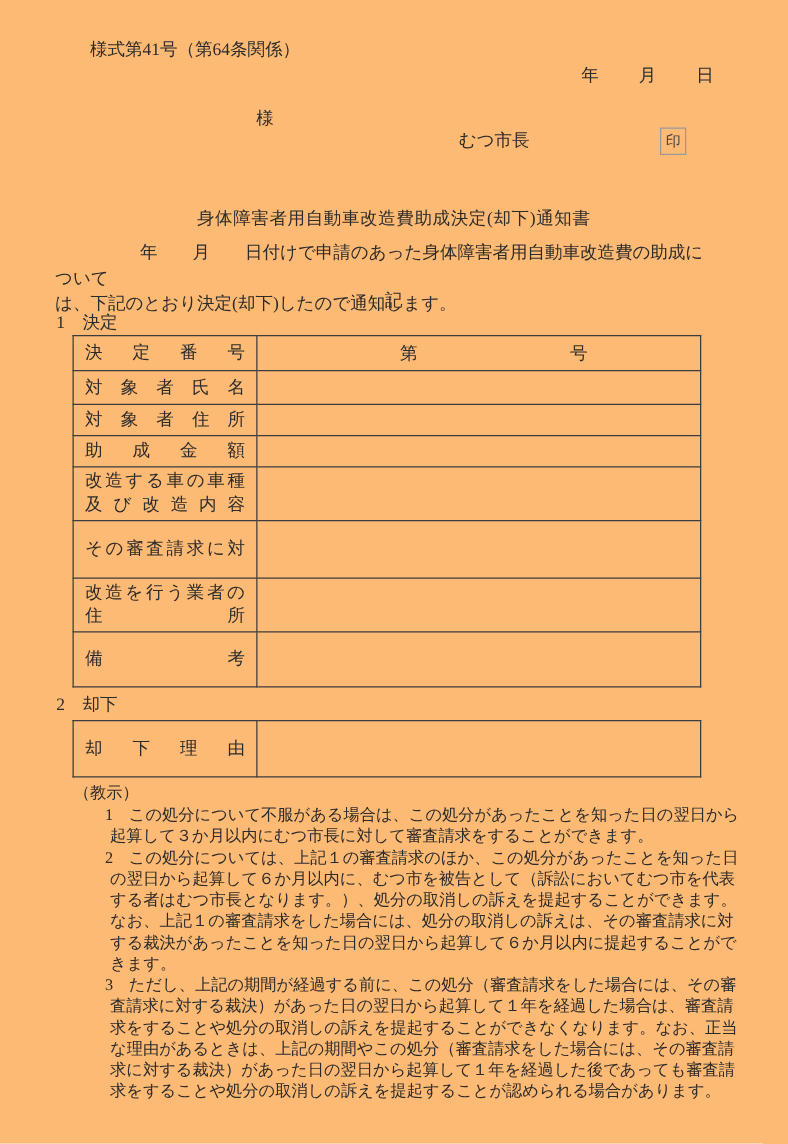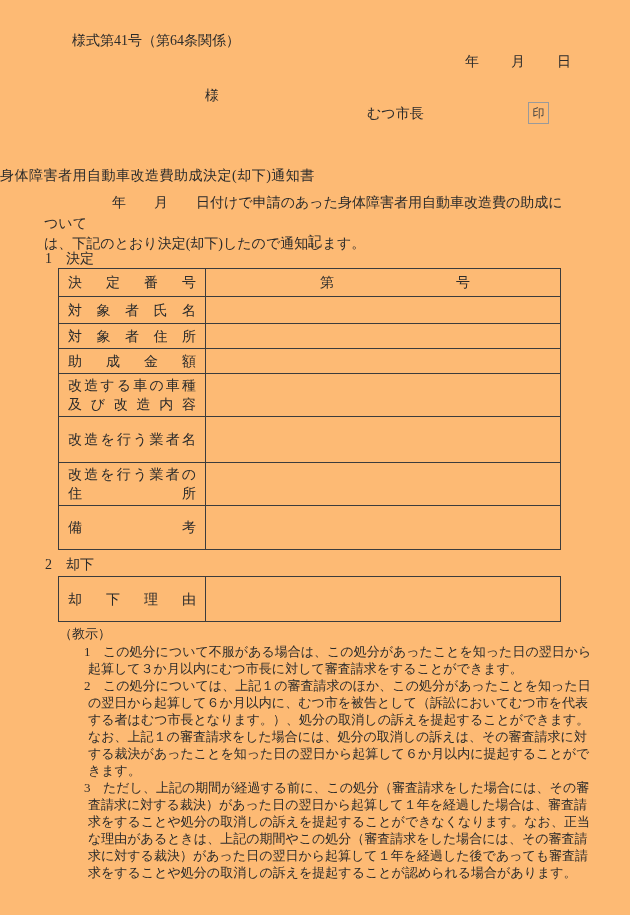--- a/index.html
+++ b/index.html
@@ -23,21 +23,21 @@
   .sender { left: 367px; top: 105px; }
   .seal-box {
     left: 528px; top: 102px;
     width: 19px; height: 20px;
     border: 1px solid #9a9a9a;
     display: flex; align-items: center; justify-content: center;
     font-size: 12px; color: #444;
   }
 
   
-  .doc-title { left: 0; top: 167px; width: 630px; letter-spacing: 0.5px; }
+  .doc-title { left: 0; top: 167px; width: 630px; text-align: center; letter-spacing: 0.5px; }
   .body-para {
     left: 44px; top: 193px; width: 522px;
     white-space: pre-line;
     text-indent: 68px;
     line-height: 20.5px;
   }
   .record-marker { left: 0; top: 233px; width: 630px; text-align: center; }
 
   
   .sec-heading { display: flex; }
@@ -148,21 +148,21 @@
     <tr>
       <td class="lbl">助成金額</td>
       <td class="val"></td>
     </tr>
     <tr>
       <td class="lbl">改造する車の車種
 及び改造内容</td>
       <td class="val"></td>
     </tr>
     <tr>
-      <td class="lbl">改造を行う業者名</td>
+      <td class="lbl">その審査請求に対</td>
       <td class="val"></td>
     </tr>
     <tr>
       <td class="lbl">改造を行う業者の
 住所</td>
       <td class="val"></td>
     </tr>
     <tr>
       <td class="lbl">備考</td>
       <td class="val"></td>

